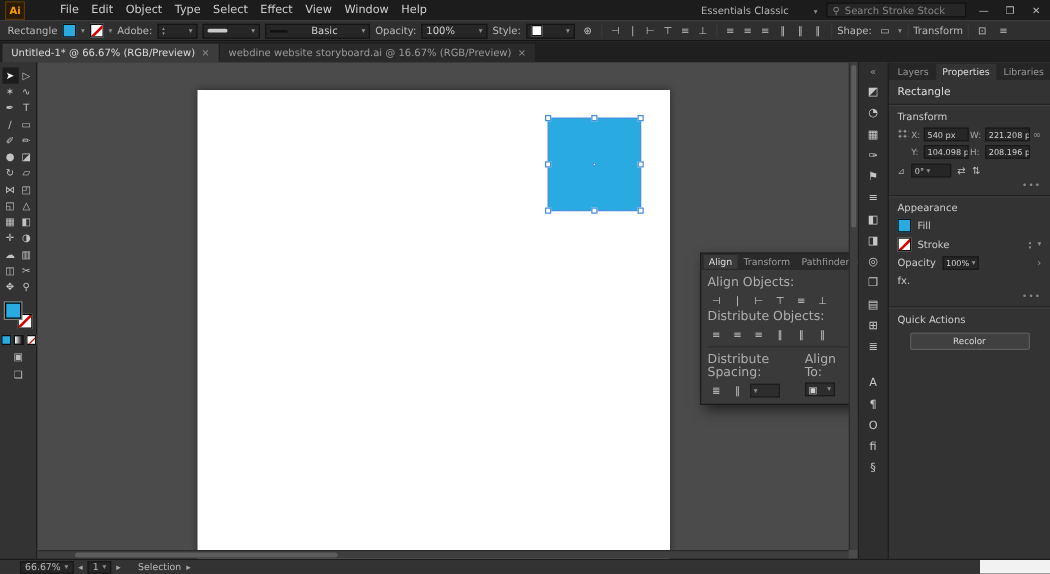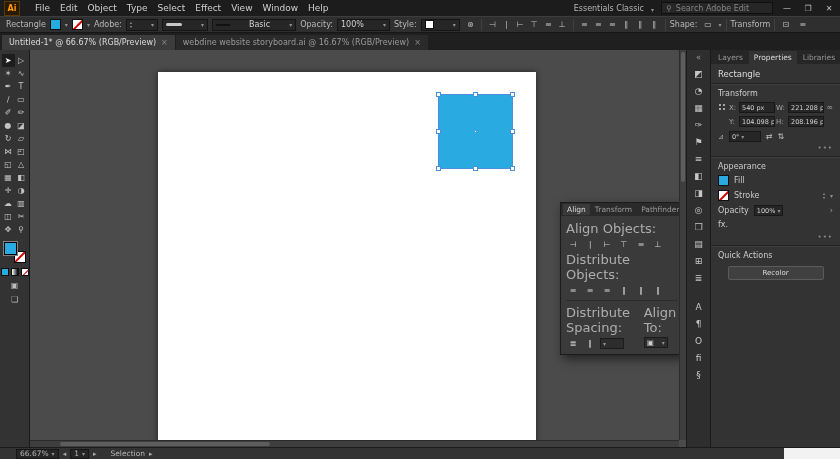--- a/index.html
+++ b/index.html
@@ -2,25 +2,25 @@
 <html><head>
 <meta charset="utf-8">
 <style>
   *{box-sizing:border-box;margin:0;padding:0}
   html,body{width:840px;height:459px;overflow:hidden;background:#1c1c1c}
   body,#app{font-family:"DejaVu Sans",sans-serif;font-size:9px;color:#c8c8c8}
   #app{position:relative;width:840px;height:459px;display:flex;flex-direction:column;background:#4b4b4b}
 
   
   .menubar{height:16px;background:#1c1c1c;display:flex;align-items:center;padding:0 4px;gap:2px;flex:0 0 auto}
-  .app-icon{width:16px;height:15px;background:#2a1a00;color:#ff9a00;font-size:8px;font-weight:bold;display:flex;align-items:center;justify-content:center;border:1px solid #5a3a00;margin-right:8px}
+  .app-icon{width:16px;height:15px;background:#2a1a00;color:#ff9a00;font-size:8px;font-weight:bold;display:flex;align-items:center;justify-content:center;border:1px solid #5a3a00;margin-right:21px}
   .menus{display:flex}
   .menu-item{padding:1px 5px;color:#cfcfcf;cursor:default}
   .mb-right{margin-left:auto;display:flex;align-items:center;gap:7px}
-  .workspace{display:flex;align-items:flex-end;gap:7px;color:#b5b5b5;font-size:8px}
+  .workspace{display:flex;align-items:flex-end;gap:20px;color:#b5b5b5;font-size:8px}
   .search{display:flex;align-items:center;gap:4px;background:#262626;border:1px solid #0f0f0f;padding:0 4px;height:12px;width:112px;color:#848484;font-size:8px}
   .win-btn{width:14px;text-align:center;color:#bdbdbd;font-size:8px}
 
   
   .controlbar{height:17px;background:#2f2f2f;border-top:1px solid #3d3d3d;border-bottom:1px solid #161616;display:flex;align-items:center;gap:4px;padding:0 6px;font-size:8px;flex:0 0 auto;white-space:nowrap}
   .cb-label{color:#b8b8b8}
   .swatch{width:11px;height:11px;border:1px solid #101010;position:relative;display:inline-block;background:#fff;flex:0 0 auto}
   .swatch.none{background:#fff;overflow:hidden}
   .swatch.none::after{content:"";position:absolute;left:-3px;top:4px;width:16px;height:1.5px;background:#d40000;transform:rotate(-45deg)}
   .swatch.small{width:9px;height:9px}
@@ -73,21 +73,21 @@
   .hscroll .thumb{position:absolute;left:30px;top:1px;height:4px;width:210px;background:#5d5d5d;border-radius:3px}
 
   
   .align-panel{position:absolute;left:530px;top:152px;width:124px;background:#3a3a3a;border:1px solid #1b1b1b;box-shadow:3px 4px 10px rgba(0,0,0,.55);font-size:7.5px}
   .ap-tabs{display:flex;align-items:center;background:#2a2a2a;height:13px;padding-left:2px}
   .ap-tabgroup{display:flex;gap:1px}
   .ap-tab{padding:1px 4px;color:#9a9a9a}
   .ap-tab.active{background:#3a3a3a;color:#ddd}
   .ap-tabicons{margin-left:auto;display:flex;gap:3px;padding-right:3px;color:#969696;font-size:7px}
   .ap-body{padding:3px 5px 5px}
-  .ap-label{color:#aeaeae;margin:2px 0;font-size:13px}
+  .ap-label{color:#aeaeae;margin:2px 0;font-size:10px}
   .ap-icons{display:flex;gap:3px;align-items:center}
   .ap-ic{width:14px;height:12px;display:flex;align-items:center;justify-content:center;color:#d0d0d0;font-size:8px}
   .ap-dd{background:#2d2d2d;border:1px solid #1c1c1c;height:11px;min-width:24px;display:inline-flex;align-items:center;justify-content:space-between;padding:0 2px;gap:2px;color:#cfcfcf}
   .ap-cols{display:flex;justify-content:space-between;border-top:1px solid #2c2c2c;margin-top:4px;padding-top:2px}
 
   
   .dock{width:24px;background:#2e2e2e;border-left:1px solid #1a1a1a;display:flex;flex-direction:column;align-items:center;padding-top:3px;flex:0 0 auto}
   .dock-expand{color:#9a9a9a;font-size:8px;margin-bottom:3px}
   .dock-ic{width:18px;height:17px;display:flex;align-items:center;justify-content:center;color:#c6c6c6;font-size:9px}
   .dock-gap{height:12px}
@@ -140,21 +140,21 @@
         <span class="menu-item">Window</span>
         <span class="menu-item">Help</span>
       </div>
     <div class="mb-right">
       <span class="workspace">
         <span>Essentials Classic</span>
         <span class="dd-arrow">▾</span>
       </span>
       <span class="search">
         <span>⚲</span>
-        <span>Search Adobe Edit</span>
+        <span>Search Stroke Stock</span>
       </span>
       <span class="win-btn">—</span>
       <span class="win-btn">❐</span>
       <span class="win-btn">✕</span>
     </div>
   </div>
 
   <div class="controlbar">
     <span class="cb-label">Rectangle</span>
     <span class="swatch" style="background: rgb(41, 171, 226);"></span>

